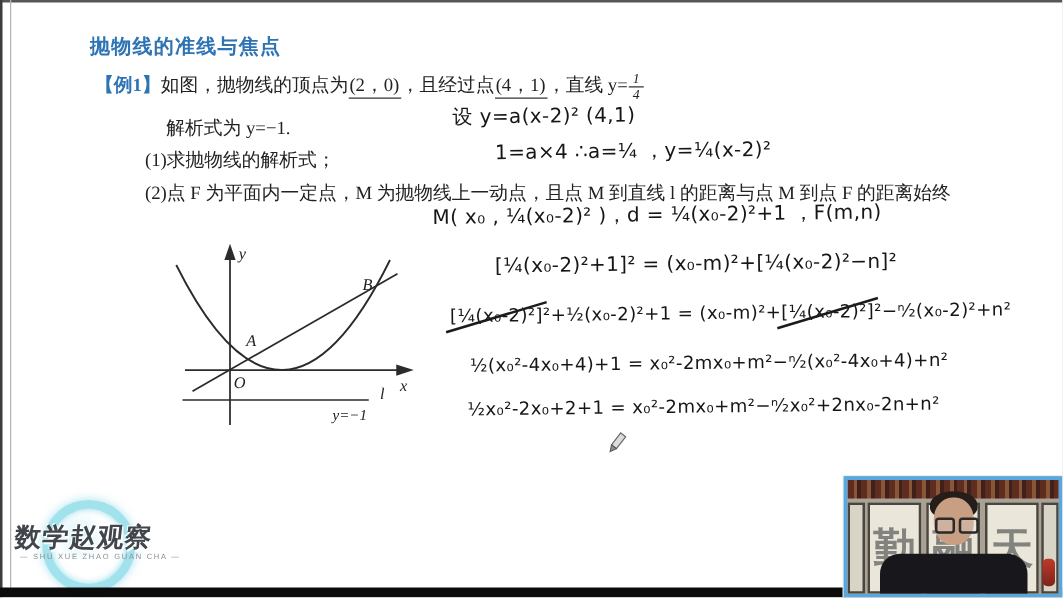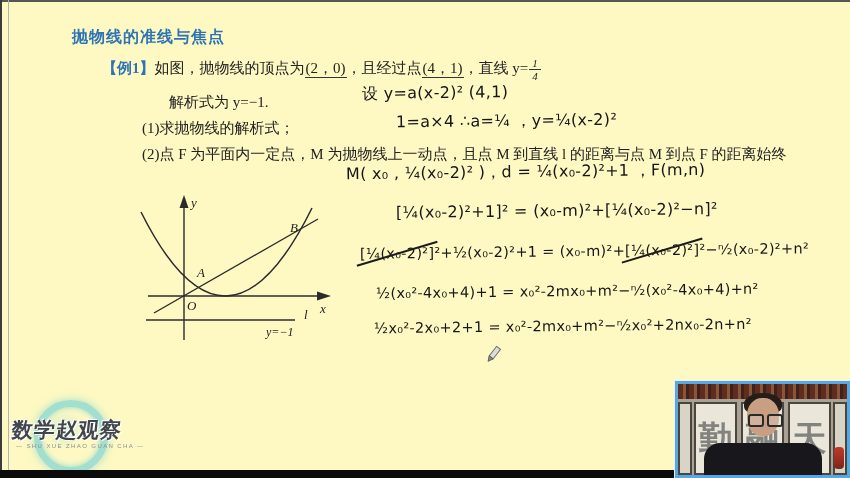--- a/index.html
+++ b/index.html
@@ -1,28 +1,28 @@
 <!DOCTYPE html>
 <html><head>
 <meta charset="utf-8">
 <style>
   html,body{margin:0;padding:0;background:#e8e8e8;}
-  .stage{position:relative;width:850px;height:478px;background:#fef9c3;overflow:hidden;
+  .stage{position:relative;width:850px;height:478px;background:#ffffff;overflow:hidden;
          font-family:"Liberation Sans",sans-serif;color:#1f1f1f;}
   
   .edge-top{position:absolute;left:0;top:0;width:100%;height:2px;background:#565656;}
   .edge-left{position:absolute;left:0;top:0;width:2px;height:100%;background:#3c3c3c;}
   .v-rule{position:absolute;left:8px;top:0;width:1px;height:470px;background:#b3b3b3;}
   .edge-bottom{position:absolute;left:0;bottom:0;width:100%;height:8px;background:#0b0b0b;}
 
   
   .slide-title{position:absolute;left:72px;top:27px;font-size:16px;font-weight:bold;
                letter-spacing:1px;color:#2e74b5;}
   .p-line{position:absolute;white-space:nowrap;font-family:"Liberation Serif",serif;
-          font-size:15px;color:#222;margin-left:26px;}
+          font-size:15px;color:#222;}
   .p-line .tag{color:#2e74b5;font-weight:bold;}
   .uline{border-bottom:1.2px solid #333;padding:0 1px 1px 1px;}
   .frac{display:inline-block;vertical-align:middle;text-align:center;font-size:11px;
         line-height:1.1;font-style:italic;margin:0 1px;}
   .frac .num{display:block;border-bottom:1px solid #333;padding:0 3px;}
   .frac .den{display:block;}
 
   
   .hw{position:absolute;white-space:nowrap;font-family:"DejaVu Sans",sans-serif;
       color:#161616;font-size:16px;letter-spacing:.3px;transform:rotate(-.7deg);}
@@ -79,21 +79,21 @@
 
   <div class="edge-top"></div>
   <div class="edge-left"></div>
   <div class="v-rule"></div>
 
   <div class="slide-title">抛物线的准线与焦点</div>
 
   <div class="p-line" style="left:76px;top:57px;">
     <span class="tag">【例1】</span><span>如图，抛物线的顶点为</span><span class="uline">(2，0)</span><span>，且经过点</span><span class="uline">(4，1)</span><span>，直线 y=</span><span class="frac"><span class="num">1</span><span class="den">4</span></span>
   </div>
-  <div class="p-line" style="left:143px;top:93px;">解析式为 y=−1.</div>
+  <div class="p-line" style="left:133px;top:93px;">解析式为 y=−1.</div>
   <div class="p-line" style="left:116px;top:119px;">(1)求抛物线的解析式；</div>
   <div class="p-line" style="left:116px;top:145px;">(2)点 F 为平面内一定点，M 为抛物线上一动点，且点 M 到直线 l 的距离与点 M 到点 F 的距离始终</div>
 
   <div class="hw" style="left:362px;top:83px;">设 y=a(x-2)²   (4,1)</div>
   <div class="hw" style="left:396px;top:111px;">1=a×4  ∴a=¼ ，y=¼(x-2)²</div>
   <div class="hw" style="left:346px;top:162px;">M( x₀ , ¼(x₀-2)² )，d = ¼(x₀-2)²+1 ，F(m,n)</div>
   <div class="hw" style="left:396px;top:201px;">[¼(x₀-2)²+1]² = (x₀-m)²+[¼(x₀-2)²−n]²</div>
   <div class="hw hw-sm" style="left:360px;top:243px;"><span class="cancel">[¼(x₀-2)²]²</span><span>+½(x₀-2)²+1 = (x₀-m)²+</span><span class="cancel">[¼(x₀-2)²]²</span><span>−ⁿ⁄₂(x₀-2)²+n²</span>
   </div>
   <div class="hw hw-sm" style="left:376px;top:283px;">½(x₀²-4x₀+4)+1 = x₀²-2mx₀+m²−ⁿ⁄₂(x₀²-4x₀+4)+n²</div>

